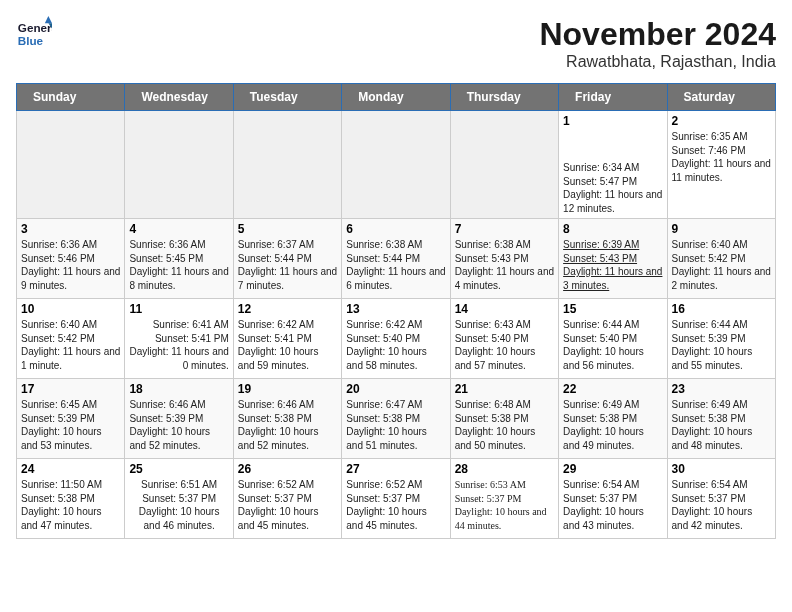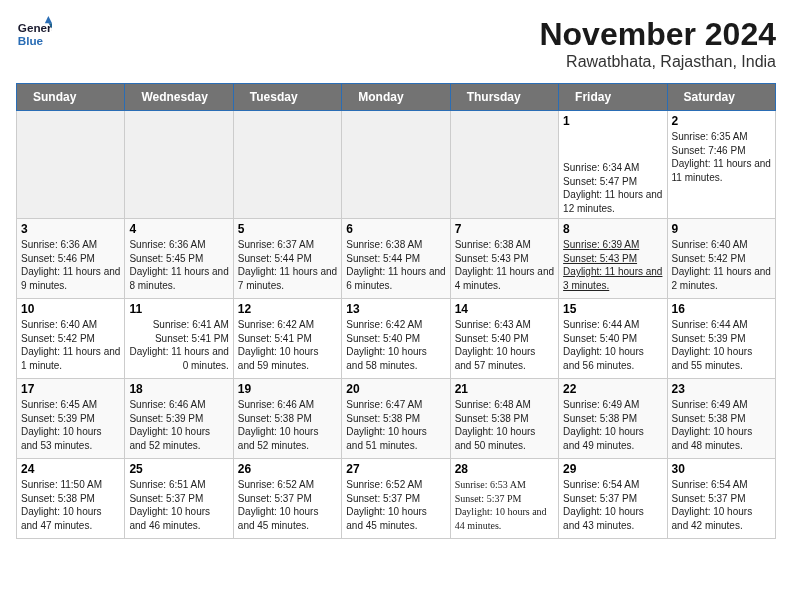--- a/index.html
+++ b/index.html
@@ -262,21 +262,21 @@
       </tr>
       <tr>
         <td>
           <span class="day-num">24</span>
           <div class="day-info" style="white-space: pre-line;">Sunrise: 11:50 AM
 Sunset: 5:38 PM
 Daylight: 10 hours and 47 minutes.</div>
         </td>
         <td>
           <span class="day-num">25</span>
-          <div class="day-info" style="white-space: pre-line;">Sunrise: 6:51 AM
+          <div class="day-info" style="white-space: pre-line; text-align: center;">Sunrise: 6:51 AM
 Sunset: 5:37 PM
 Daylight: 10 hours and 46 minutes.</div>
         </td>
         <td>
           <span class="day-num">26</span>
           <div class="day-info" style="white-space: pre-line;">Sunrise: 6:52 AM
 Sunset: 5:37 PM
 Daylight: 10 hours and 45 minutes.</div>
         </td>
         <td>

